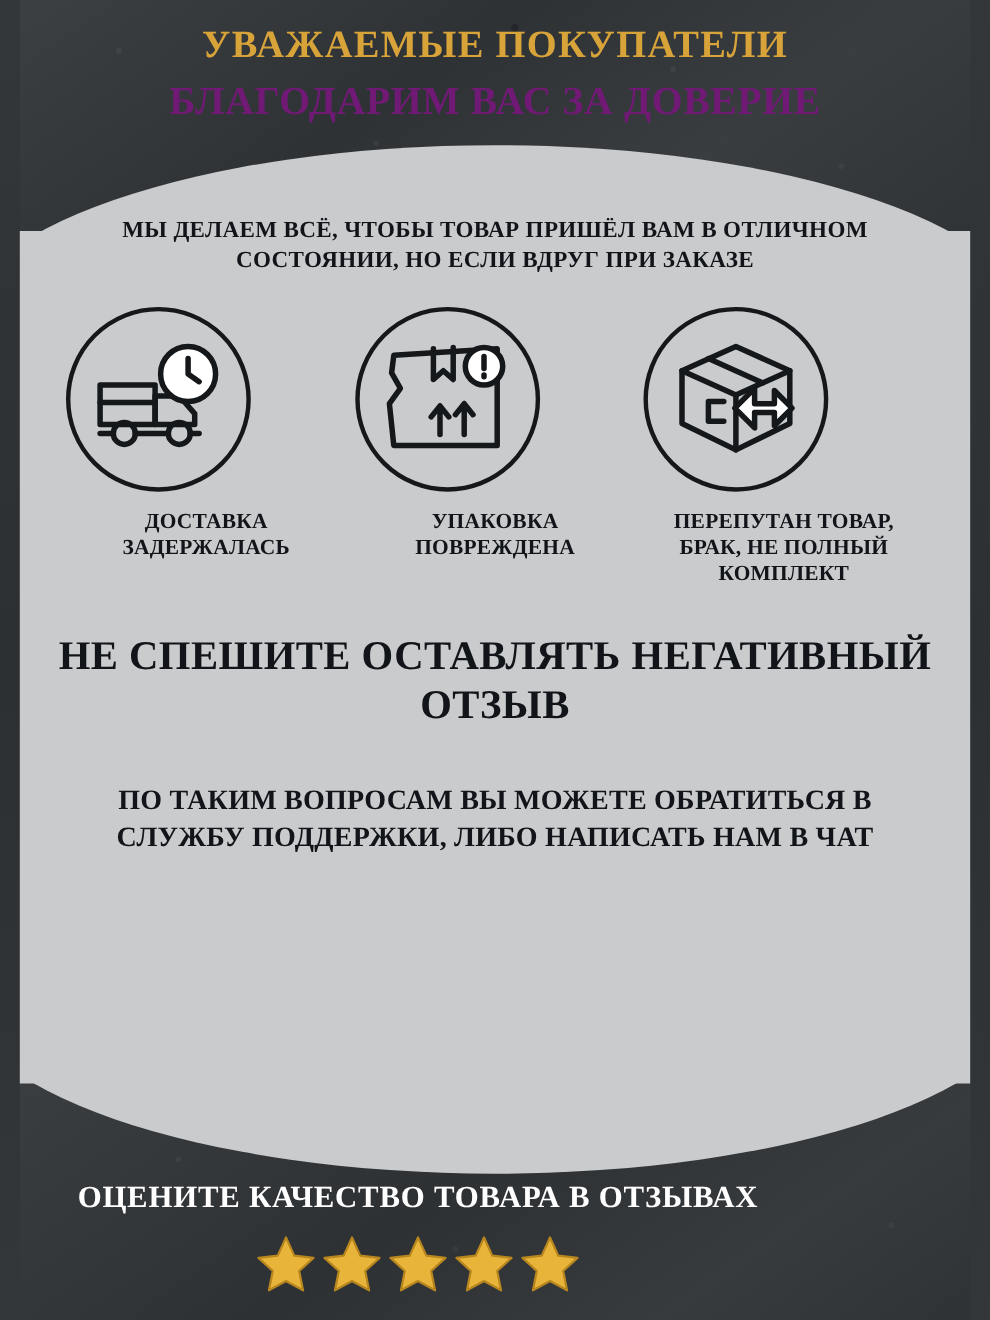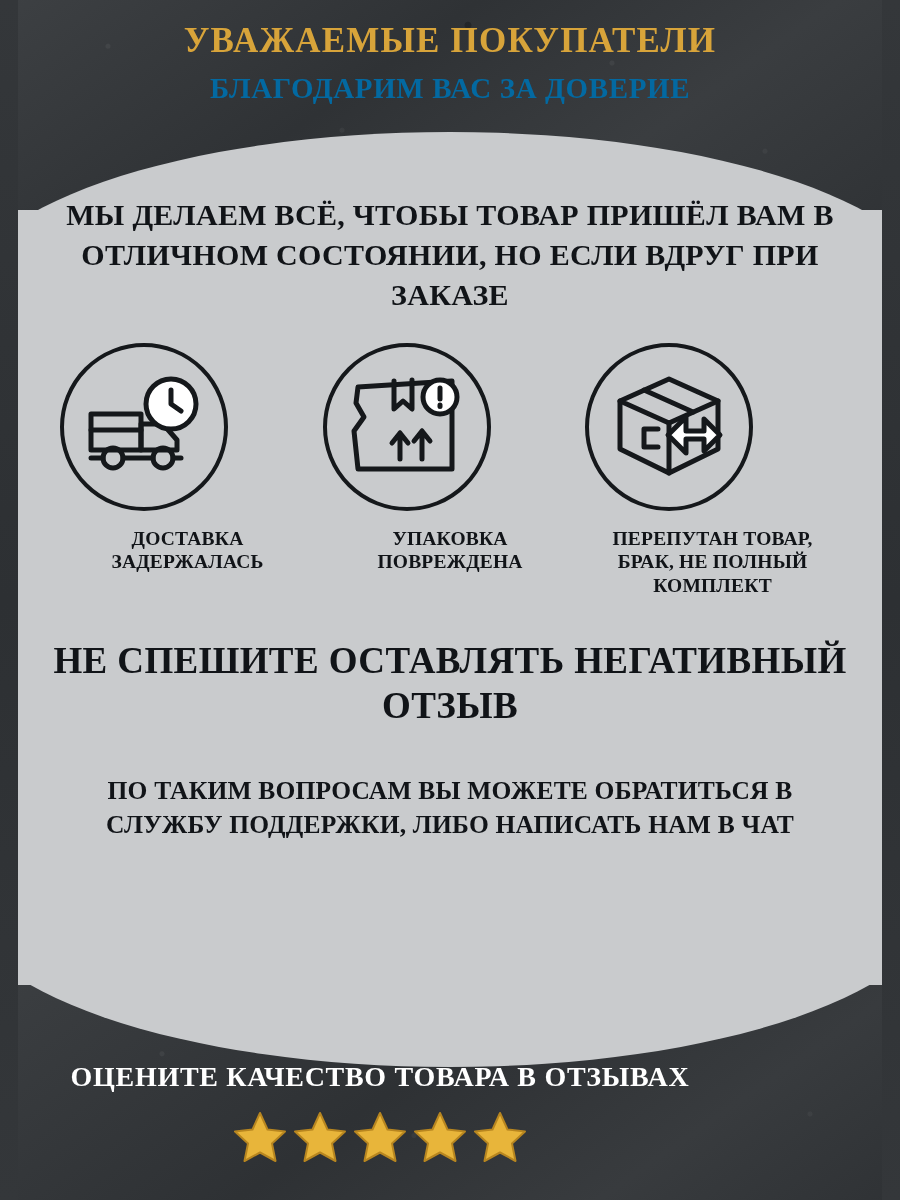--- a/index.html
+++ b/index.html
@@ -85,38 +85,38 @@
   .header-title {
     color: #d8a43a;
     font-size: 35px;
     font-weight: bold;
     letter-spacing: 1.2px;
     line-height: 1.1;
     text-transform: uppercase;
   }
   .header-sub {
     margin-top: 10px;
-    color: #0369a1;
-    font-size: 29px;
+    color: #701a75;
+    font-size: 36px;
     font-weight: bold;
     line-height: 1.22;
     letter-spacing: 0.6px;
     text-transform: uppercase;
   }
 
   
   .main {
     position: absolute;
     left: 18px; top: 195px;
     width: 864px;
     text-align: center;
     color: #111418;
   }
   .lead {
-    font-size: 30px;
+    font-size: 21px;
     font-weight: bold;
     line-height: 1.33;
     letter-spacing: 0.3px;
     padding: 0 42px;
     text-transform: uppercase;
   }
 
   
   .icons {
     display: flex;
@@ -168,21 +168,21 @@
     text-transform: uppercase;
   }
 
   
   .footer {
     position: absolute;
     left: 0; bottom: 0;
     width: 760px;
     z-index: 5;
     text-align: center;
-    padding-bottom: 36px;
+    padding-bottom: 24px;
   }
   .footer-title {
     color: #ffffff;
     font-size: 28px;
     font-weight: bold;
     line-height: 1.25;
     letter-spacing: 0.7px;
     text-transform: uppercase;
   }
   .stars {

